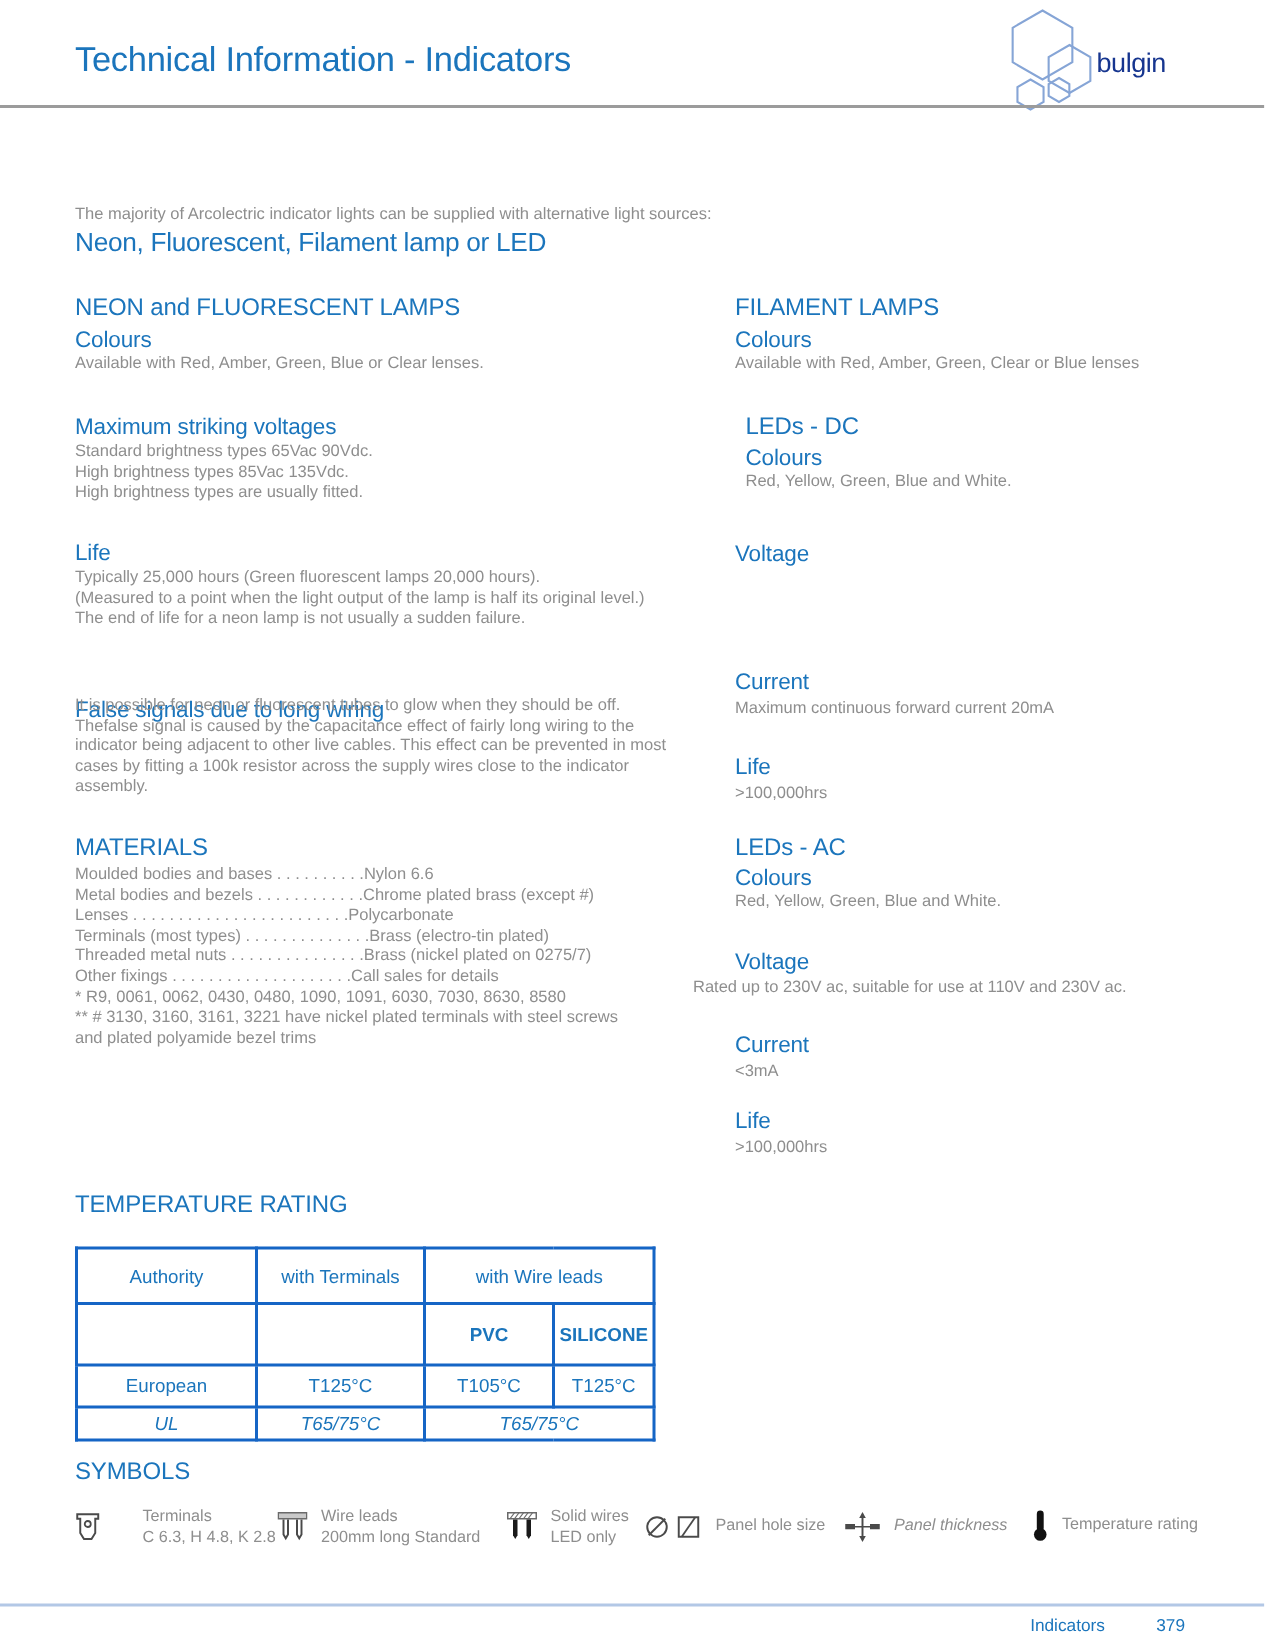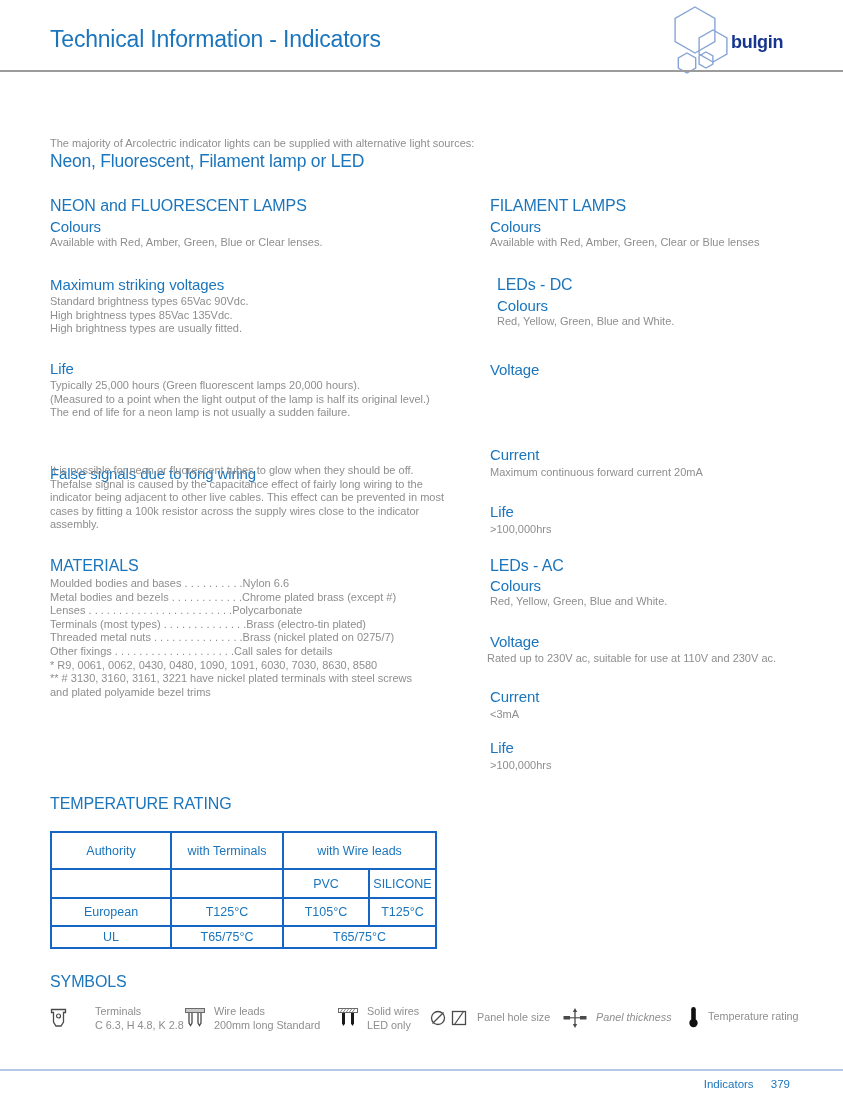--- a/index.html
+++ b/index.html
@@ -13,21 +13,21 @@
   html,body{margin:0;padding:0;background:#fff;}
   .page{
     position:relative;width:843px;height:1098px;background:#fff;overflow:hidden;
     font-family:"Liberation Sans","DejaVu Sans",sans-serif;
   }
   .abs{position:absolute;}
   
   .page-title{font-size:23px;color:var(--blue);font-weight:400;letter-spacing:-0.2px;}
   .header-rule{left:0;top:70px;width:843px;height:2px;background:#9b9b9b;}
   .logo{left:668px;top:4px;display:flex;align-items:center;}
-  .logo-text{font-size:18px;font-weight:700;color:var(--navy);margin-left:-15px;letter-spacing:-0.3px;}
+  .logo-text{font-size:18px;font-weight:400;color:var(--navy);margin-left:-15px;letter-spacing:-0.3px;}
   
   .lead{font-size:11px;color:var(--gray);}
   .headline{font-size:17.5px;color:var(--blue);letter-spacing:-0.2px;}
   
   .sec-title{font-size:16px;color:var(--blue);letter-spacing:-0.1px;}
   .sub-title{font-size:15px;color:var(--blue);letter-spacing:-0.1px;}
   .body-txt{font-size:11px;line-height:13.6px;color:var(--gray);}
   .indent7{padding-left:7px;}
   
   table.temp{border-collapse:collapse;table-layout:fixed;}
@@ -35,21 +35,21 @@
     border:2px solid var(--table-blue);color:var(--blue);
     font-size:12.5px;text-align:center;vertical-align:middle;padding:0;
   }
   
   .sym{display:flex;align-items:center;gap:9px;}
   .sym .txt{font-size:10.8px;line-height:13.5px;color:var(--gray);}
   .sym svg{display:block;flex:none;}
   
   .footer-rule{left:0;top:1069px;width:843px;height:2px;background:#b3c8e6;}
   .footer-txt{top:1078px;right:53px;font-size:11.5px;color:var(--blue);}
-  .footer-txt .pg{margin-left:14px;text-align:right;}
+  .footer-txt .pg{margin-left:31px;text-align:right;}
 </style>
 </head>
 <body>
 
 <div class="page">
 
   <div class="abs page-title" style="left:50px;top:26px;">Technical Information - Indicators</div>
 
   <div class="abs logo">
     <span>
@@ -118,21 +118,21 @@
   <div class="abs body-txt" style="left:490px;top:466px;width:345px;">Maximum continuous forward current 20mA</div>
 
   <div class="abs sub-title" style="left:490px;top:503px;">Life</div>
   <div class="abs body-txt" style="left:490px;top:523px;width:345px;">&gt;100,000hrs</div>
 
   <div class="abs sec-title" style="left:490px;top:557px;">LEDs - AC</div>
   <div class="abs sub-title" style="left:490px;top:577px;">Colours</div>
   <div class="abs body-txt" style="left:490px;top:595px;width:345px;">Red, Yellow, Green, Blue and White.</div>
 
   <div class="abs sub-title" style="left:490px;top:633px;">Voltage</div>
-  <div class="abs body-txt" style="left:487px;top:652px;width:345px;">Rated up to 230V ac, suitable for use at 110V and 230V ac.</div>
+  <div class="abs body-txt" style="left:462px;top:652px;width:345px;">Rated up to 230V ac, suitable for use at 110V and 230V ac.</div>
 
   <div class="abs sub-title" style="left:490px;top:688px;">Current</div>
   <div class="abs body-txt" style="left:490px;top:708px;width:345px;">&lt;3mA</div>
 
   <div class="abs sub-title" style="left:490px;top:739px;">Life</div>
   <div class="abs body-txt" style="left:490px;top:759px;width:345px;">&gt;100,000hrs</div>
 
   <div class="abs sec-title" style="left:50px;top:795px;">TEMPERATURE RATING</div>
 
   <table class="temp abs" style="left:50px;top:831px;">
@@ -141,33 +141,33 @@
         <col style="width:112px">
         <col style="width:86px">
         <col style="width:67px">
       </colgroup>
     <tbody>
         <tr style="height:37px;">
       <td>Authority</td>
       <td>with Terminals</td>
       <td colspan="2">with Wire leads</td>
     </tr>
-    <tr style="height:29px;">
+    <tr style="height:41px;font-weight:bold;">
       <td></td>
       <td></td>
       <td>PVC</td>
       <td>SILICONE</td>
     </tr>
     <tr style="height:28px;">
       <td>European</td>
       <td>T125°C</td>
       <td>T105°C</td>
       <td>T125°C</td>
     </tr>
-    <tr style="height:22px;">
+    <tr style="height:22px;font-style:italic;">
       <td>UL</td>
       <td>T65/75°C</td>
       <td colspan="2">T65/75°C</td>
     </tr>
   </tbody>
     </table>
 
   <div class="abs sec-title" style="left:50px;top:973px;">SYMBOLS</div>
 
   <div class="abs sym" style="left:50px;top:1005px;gap:28px;">

